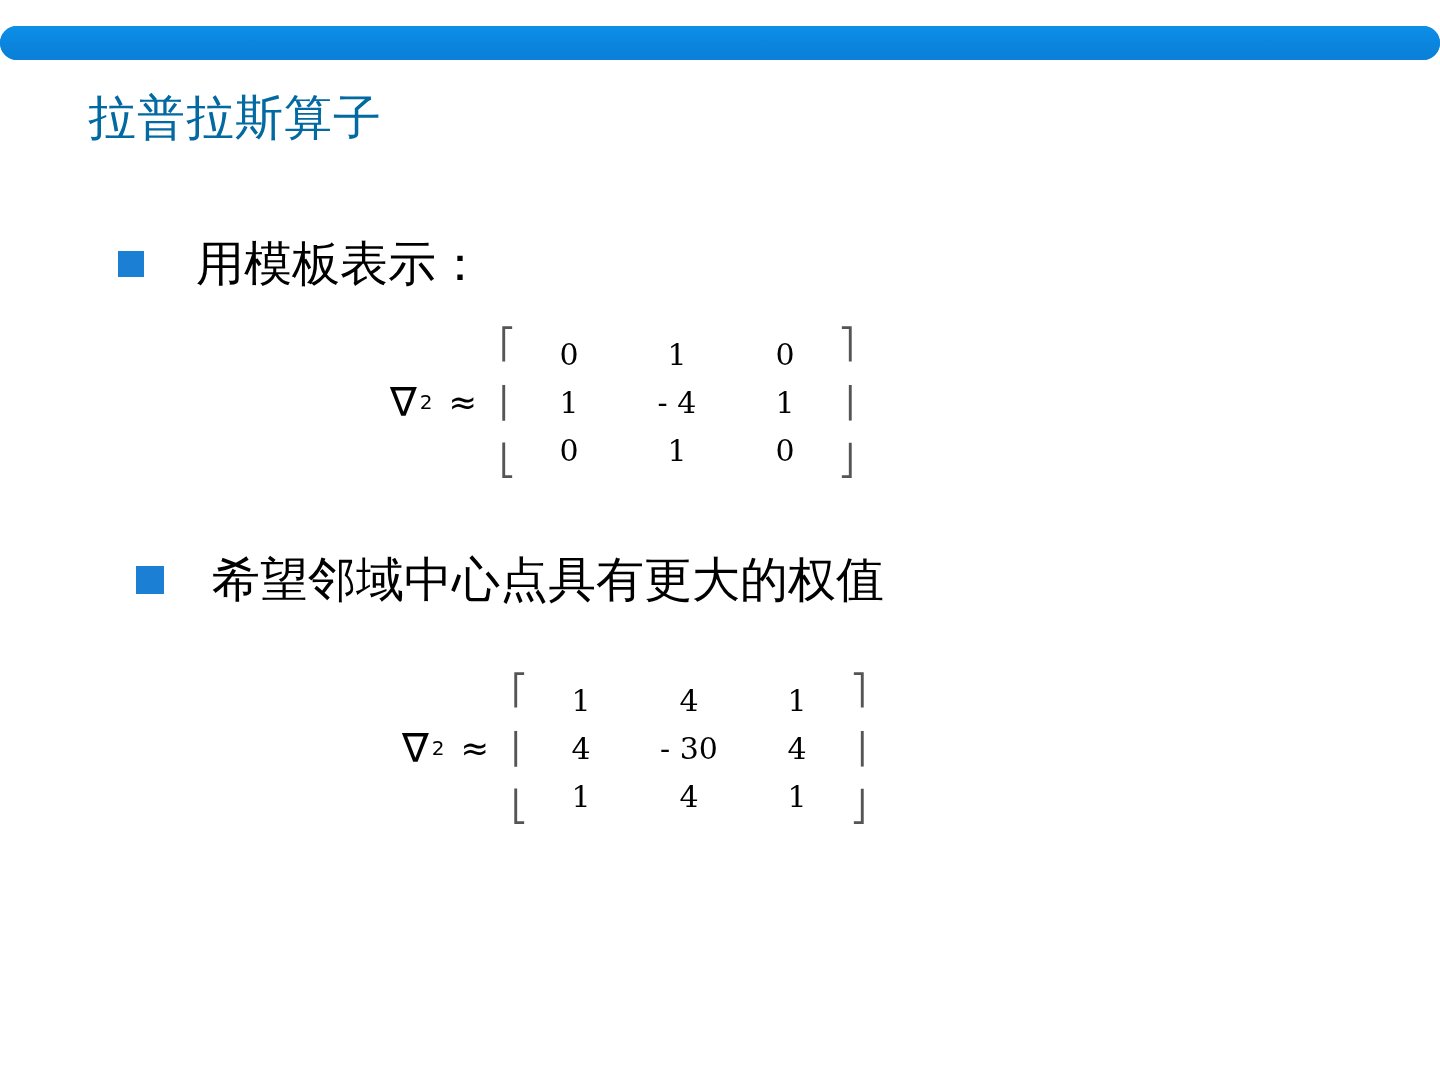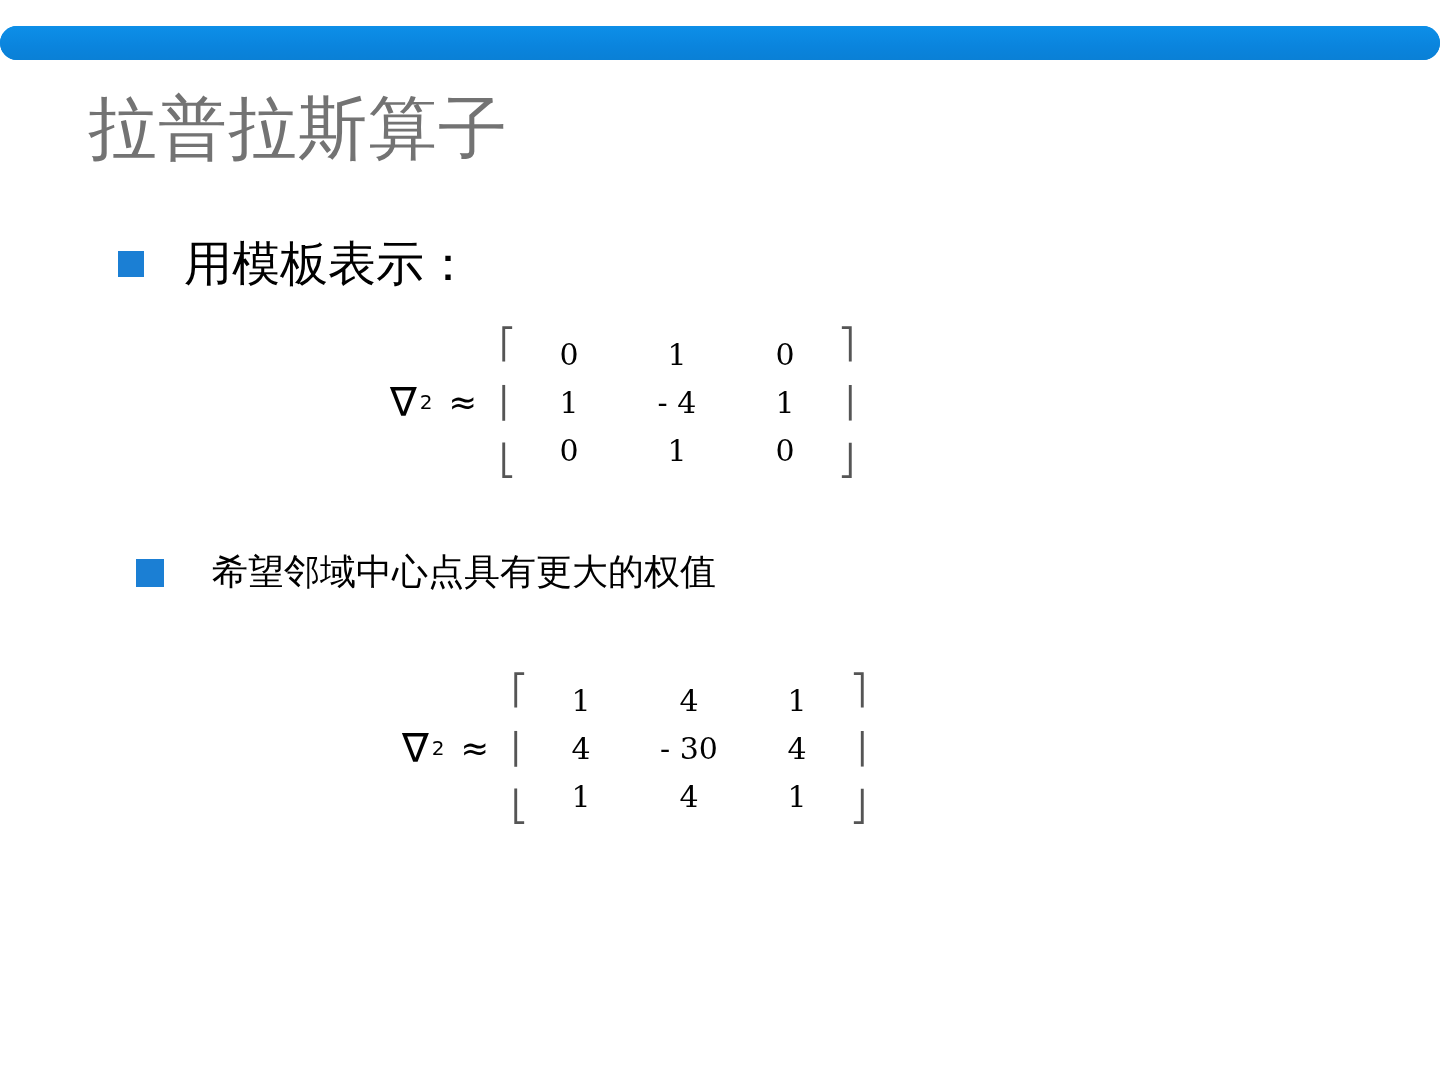--- a/index.html
+++ b/index.html
@@ -33,24 +33,24 @@
     height: 34px;
     border-radius: 17px;
     background: linear-gradient(180deg, #0d8fe8 0%, #0a84dd 60%, #0a80d6 100%);
   }
 
   
   .slide-title {
     position: absolute;
     left: 88px;
     top: 92px;
-    font-family: Liberation Serif, serif;
-    font-size: 69px;
+    font-family: Liberation Sans, sans-serif;
+    font-size: 48px;
     line-height: 1.1;
-    color: #737373;
+    color: #0369a1;
     letter-spacing: 1px;
     white-space: nowrap;
   }
 
   
   .bullet-row {
     position: absolute;
     display: flex;
     align-items: center;
   }
@@ -65,24 +65,24 @@
   }
   .bullet-row.b2 .bullet-marker {
     width: 28px;
     height: 28px;
   }
   .bullet-text {
     font-family: "DejaVu Serif", serif;
     font-size: 48px;
     color: #000000;
     white-space: nowrap;
-    margin-left: 40px;
+    margin-left: 52px;
   }
   .bullet-row.b2 .bullet-text {
-    font-size: 36px;
+    font-size: 48px;
     margin-left: 48px;
   }
 
   
   .equation {
     position: absolute;
     display: flex;
     align-items: center;
     font-family: "DejaVu Serif", serif;
     color: #000000;

